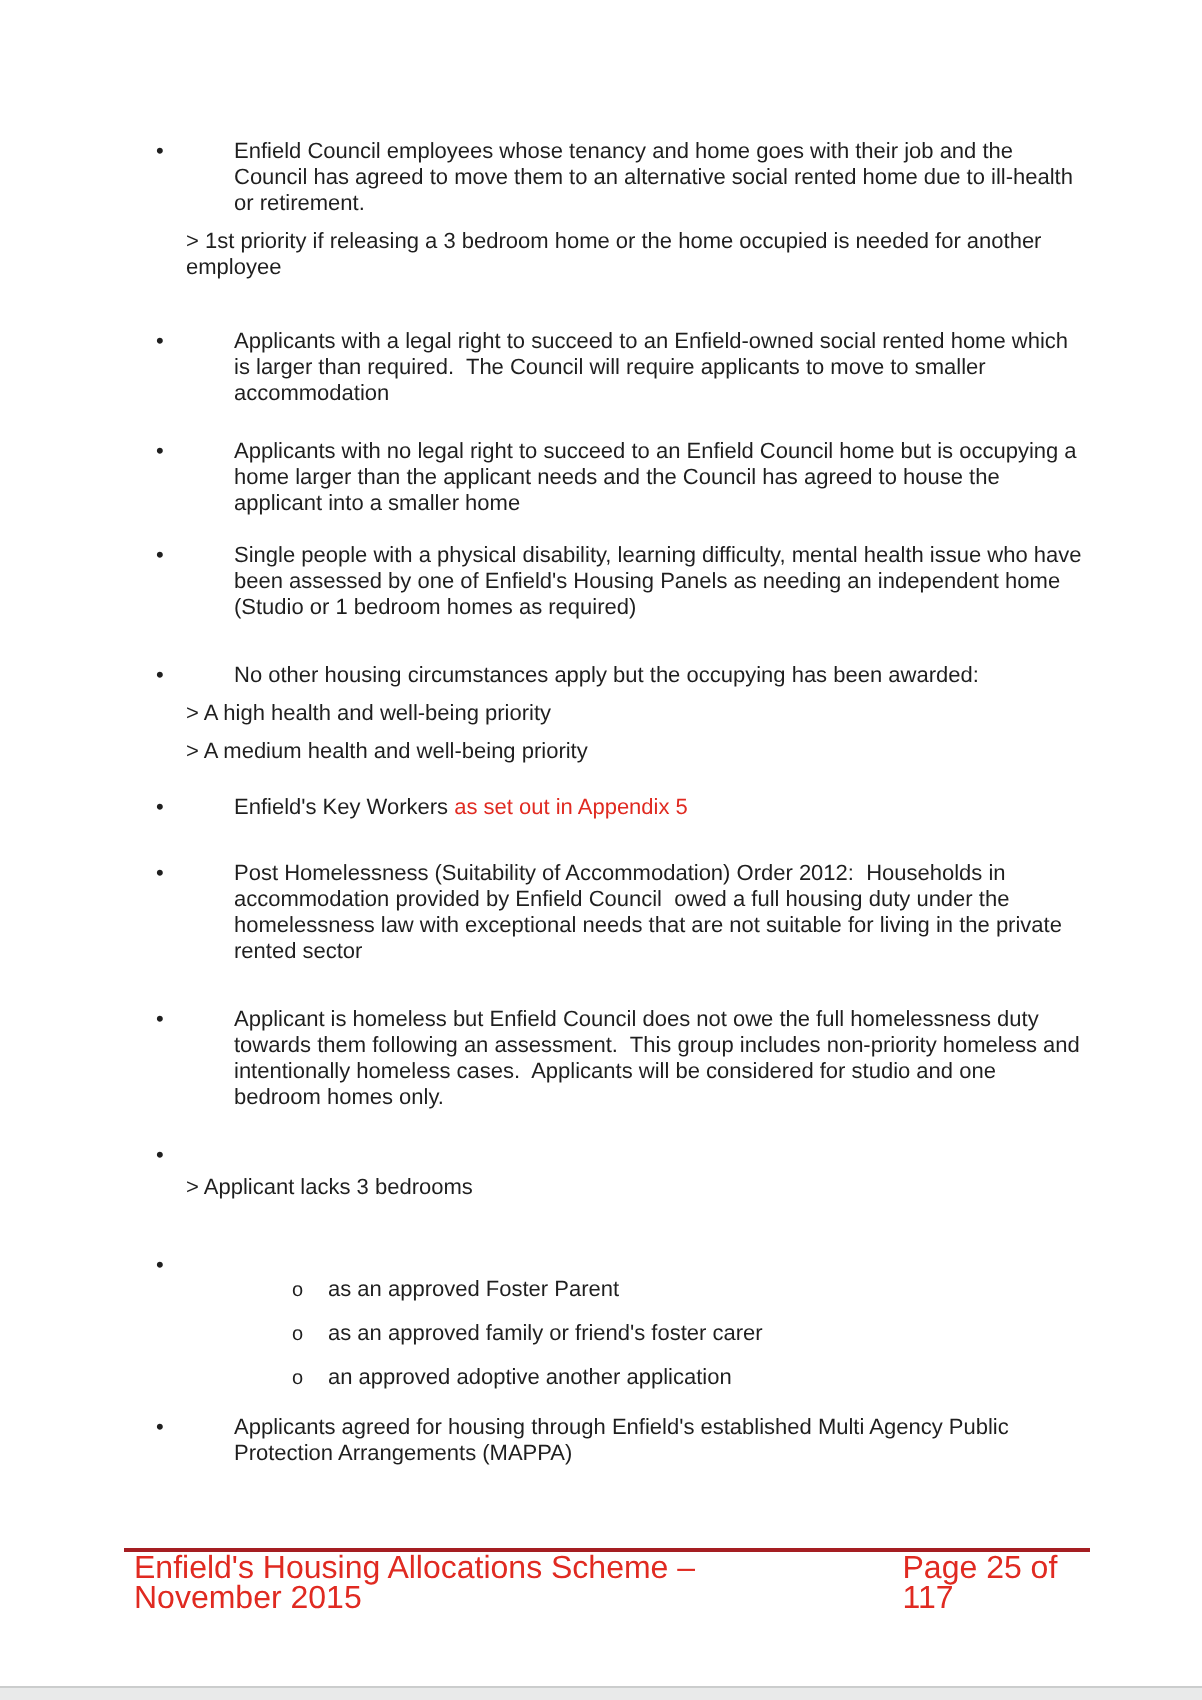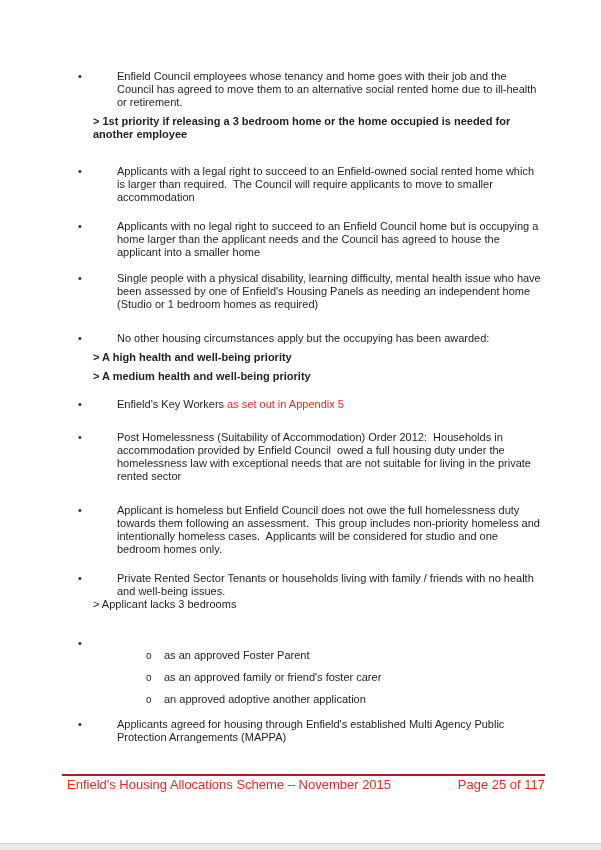--- a/index.html
+++ b/index.html
@@ -21,31 +21,31 @@
   .bullet-item:nth-child(5){margin-top:21px;}
   .bullet-item:nth-child(6){margin-top:15px;}
   .bullet-item:nth-child(7){margin-top:20px;}
   .bullet-item:nth-child(8){margin-top:21px;}
   .bullet-item:nth-child(9){margin-top:16px;}
   .bullet-item:nth-child(10){margin-top:26px;}
   .bullet-item:nth-child(11){margin-top:12px;}
   .dot{flex:none;width:15px;}
   .body{flex:1;}
   .para{white-space:pre-wrap;margin-left:24px;}
-  .sub{margin-top:6px;white-space:pre-wrap;font-weight:bold;}
-  .sub-tight{margin-top:0;white-space:pre-wrap;}
+  .sub{margin-top:6px;white-space:pre-wrap;}
+  .sub-tight{margin-top:16px;white-space:pre-wrap;}
   .circle-item{display:flex;margin-top:9px;}
   .circle-item:first-of-type{margin-top:12px;}
   .circle-item .o{flex:none;width:18px;margin-left:53px;font-size:10px;}
   .red{color:#e02a21;text-align:center;}
   .footer{position:absolute;left:62px;top:774px;width:483px;}
   .footer-rule{height:2px;background:#a51e22;}
   .footer-row{
     display:flex;justify-content:space-between;
-    color:#e02a21;font-size:13px;line-height:15px;
+    color:#e02a21;font-size:16px;line-height:15px;
     margin-top:1px;padding-left:5px;gap:36px;
   }
   .bottom-strip{
     position:absolute;left:0;right:0;bottom:0;height:6px;
     background:#e9eaea;border-top:1px solid #cbcdcd;
   }
 </style>
 </head>
 <body>
 
@@ -99,21 +99,20 @@
       </div>
       <div class="bullet-item">
         <span class="dot">•</span>
         <div class="body">
           <div class="para">Applicant is homeless but Enfield Council does not owe the full homelessness duty towards them following an assessment.  This group includes non-priority homeless and intentionally homeless cases.  Applicants will be considered for studio and one bedroom homes only.</div>
         </div>
       </div>
       <div class="bullet-item">
         <span class="dot">•</span>
         <div class="body">
-          <div class="para">Private Rented Sector Tenants or households living with family / friends with no health and well-being issues.</div>
           <div class="sub-tight">&gt; Applicant lacks 3 bedrooms</div>
         </div>
       </div>
       <div class="bullet-item">
         <span class="dot">•</span>
         <div class="body">
           <div class="circle-item">
             <span class="o">o</span>
             <span>as an approved Foster Parent</span>
           </div>

